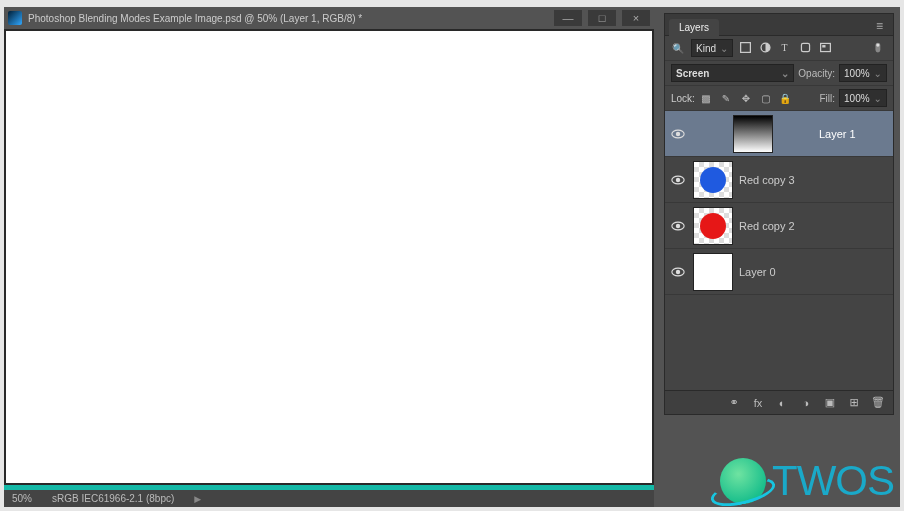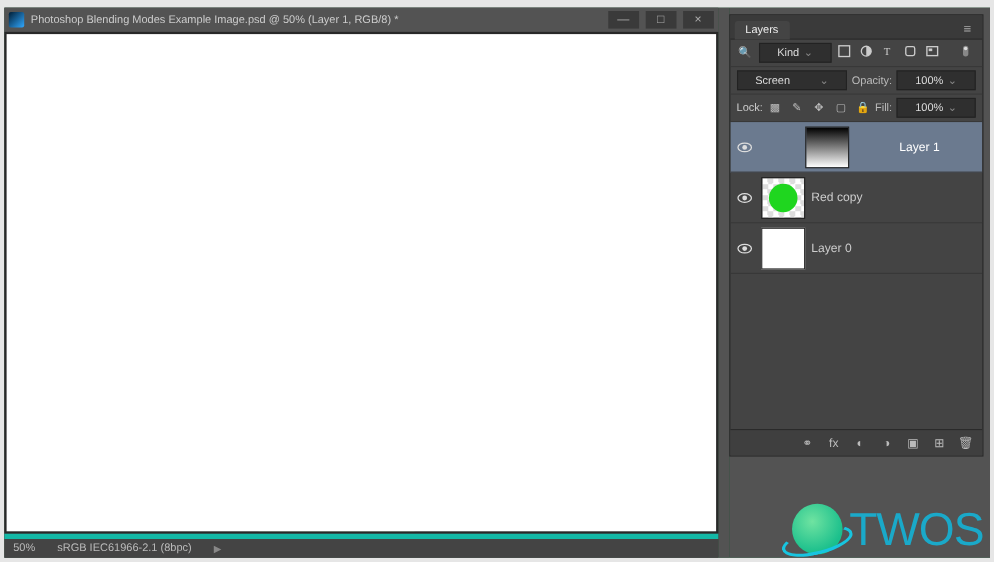--- a/index.html
+++ b/index.html
@@ -128,30 +128,30 @@
   display: flex; align-items: center;
   padding: 3px 6px;
   gap: 4px;
   border-bottom: 1px solid #383838;
   font-size: 10px;
 }
 .mini-select, .mini-input {
   background: #2f2f2f; color: #ddd;
   border: 1px solid #222;
   height: 18px;
-  padding: 0 16px;
+  padding: 0 4px;
   font-size: 10px;
   text-align: center;
 }
 .mini-select { display: flex; align-items: center; gap: 4px; }
 .mini-select .chev { color: #888; }
 .filter-row .search-icon, .filter-row .ti { width: 16px; text-align: center; color: #ccc; }
 .ti svg { width: 13px; height: 13px; fill: #ccc; }
 
-.blend-row .mode { flex: 1; }
+.blend-row .mode { flex: 1; font-weight: bold; }
 .blend-row .lbl, .lock-row .lbl { color: #bbb; margin-left: auto; }
 .lock-row .locks { display: flex; gap: 6px; align-items: center;}
 .lock-row .locks span { width: 14px; text-align: center; color: #bbb;}
 
 .layers-list { flex: 1; overflow: auto; }
 .layer {
   display: flex; align-items: center;
   height: 46px;
   border-bottom: 1px solid #383838;
   padding: 0 4px;
@@ -319,23 +319,35 @@
             <div>Layer 1</div>
           </div>
           <div class="layer">
             <div class="vis">
               <svg width="14" height="14" viewBox="0 0 16 16">
                 <ellipse cx="8" cy="8" rx="7" ry="4.5" fill="none" stroke="#ddd" stroke-width="1.3"></ellipse>
                 <circle cx="8" cy="8" r="2.5" fill="#ddd"></circle>
               </svg>
             </div>
             <div class="thumb checker">
-              <div class="dot" style="background: rgb(31, 214, 31);"></div>
-            </div>
-            <div>Red copy</div>
+              <div class="dot" style="background: rgb(31, 90, 224);"></div>
+            </div>
+            <div>Red copy 3</div>
+          </div>
+          <div class="layer">
+            <div class="vis">
+              <svg width="14" height="14" viewBox="0 0 16 16">
+                <ellipse cx="8" cy="8" rx="7" ry="4.5" fill="none" stroke="#ddd" stroke-width="1.3"></ellipse>
+                <circle cx="8" cy="8" r="2.5" fill="#ddd"></circle>
+              </svg>
+            </div>
+            <div class="thumb checker">
+              <div class="dot" style="background: rgb(230, 23, 23);"></div>
+            </div>
+            <div>Red copy 2</div>
           </div>
           <div class="layer">
             <div class="vis">
               <svg width="14" height="14" viewBox="0 0 16 16">
                 <ellipse cx="8" cy="8" rx="7" ry="4.5" fill="none" stroke="#ddd" stroke-width="1.3"></ellipse>
                 <circle cx="8" cy="8" r="2.5" fill="#ddd"></circle>
               </svg>
             </div>
             <div class="thumb" style="background: rgb(255, 255, 255);"></div>
             <div>Layer 0</div>

